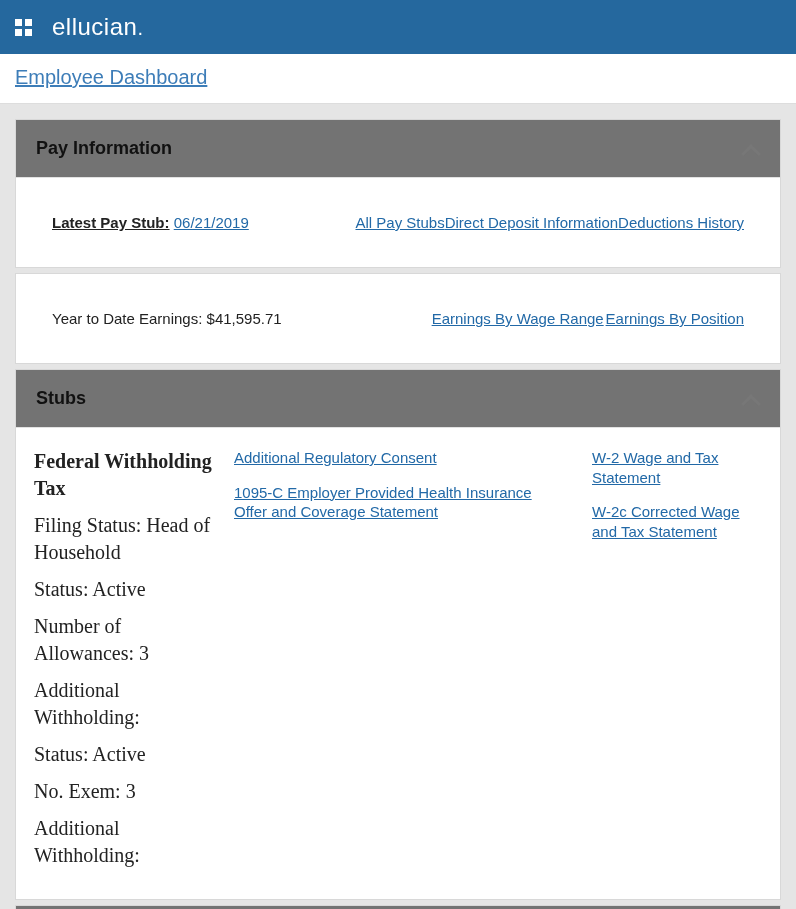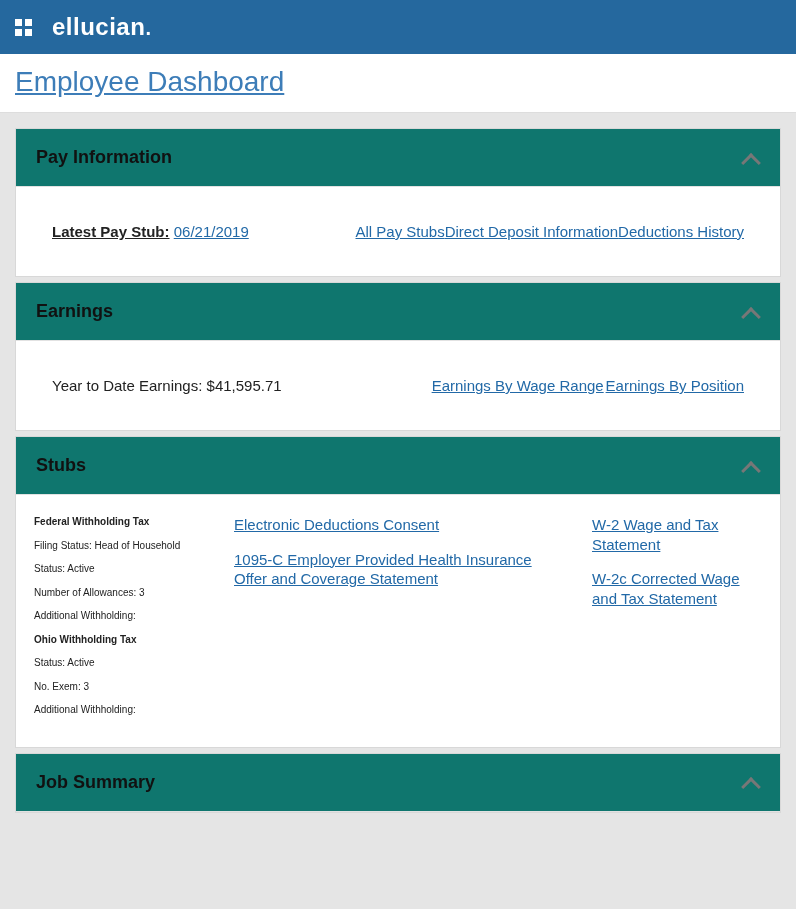--- a/index.html
+++ b/index.html
@@ -26,49 +26,49 @@
       margin-right: 20px;
       cursor: pointer;
     }
     .apps-icon span {
       width: 7px;
       height: 7px;
       background: #fff;
     }
     .brand {
       font-size: 24px;
-      font-weight: 700;
+      font-weight: 400;
       letter-spacing: 0.5px;
     }
     .brand .dot { font-size: 20px; }
     .breadcrumb-bar {
       background: #fff;
       padding: 12px 15px 14px;
       border-bottom: 1px solid #ddd;
     }
     .breadcrumb-bar a {
       color: #3d7db8;
-      font-size: 28px;
+      font-size: 20px;
       text-decoration: underline;
       font-weight: 300;
     }
     .content {
       padding: 15px 15px 5px;
     }
     .section {
       background: #fff;
       margin-bottom: 5px;
       border: 1px solid #d8d8d8;
     }
     .section-header {
       display: flex;
       justify-content: space-between;
       align-items: center;
       padding: 18px 20px;
-      background: #0f766e;
+      background: #737373;
       border-bottom: 1px solid #e2e2e2;
       cursor: pointer;
     }
     .section-header h2 {
       margin: 0;
       font-size: 18px;
       font-weight: bold;
       color: #111;
     }
     .chevron-up {
@@ -118,21 +118,21 @@
     .earnings-links {
       flex: 1;
       display: flex;
       justify-content: space-between;
       margin-left: 150px;
     }
     .taxes-body {
       display: flex;
       gap: 20px;
     }
-    .tax-left { flex: 0 0 180px; font-size: 10px; }
+    .tax-left { flex: 0 0 180px; font-size: 20px; font-family: Liberation Serif, serif; }
     .tax-left p { margin: 0 0 10px; line-height: 1.35; }
     .tax-left .strong { font-weight: bold; }
     .tax-middle { flex: 1; }
     .tax-middle p { margin: 0 0 15px; line-height: 1.3; }
     .tax-right { flex: 0 0 170px; margin-left: 24px; }
     .tax-right p { margin: 0 0 15px; line-height: 1.3; }
     .body-tight { padding: 20px 18px; }
     .section-only-header { margin-bottom: 0; }
   </style>
 </head>
@@ -170,24 +170,20 @@
         <div class="pay-links">
           <a href="#" class="link">All Pay Stubs</a>
           <a href="#" class="link">Direct Deposit Information</a>
           <a href="#" class="link">Deductions History</a>
         </div>
       </div>
     </div>
   </div>
 
   <div class="section">
-    <div class="section-header">
-      <h2>Earnings</h2>
-      <span class="chevron-up"></span>
-    </div>
     <div class="section-body">
       <div class="earnings-row">
         <div class="earnings-text">Year to Date Earnings: $41,595.71</div>
         <div class="earnings-links">
           <a href="#" class="link">Earnings By Wage Range</a>
           <a href="#" class="link">Earnings By Position</a>
         </div>
       </div>
     </div>
   </div>
@@ -198,27 +194,26 @@
       <h2>Stubs</h2>
       <span class="chevron-up"></span>
     </div>
     <div class="section-body body-tight taxes-body">
       <div class="tax-left">
         <p class="strong">Federal Withholding Tax</p>
         <p>Filing Status: Head of Household</p>
         <p>Status: Active</p>
         <p>Number of Allowances: 3</p>
         <p>Additional Withholding:</p>
-        <p class="strong">Ohio Withholding Tax</p>
         <p>Status: Active</p>
         <p>No. Exem: 3</p>
         <p>Additional Withholding:</p>
       </div>
       <div class="tax-middle">
-        <p><a href="#" class="link">Electronic Deductions Consent</a></p>
+        <p><a href="#" class="link">Additional Regulatory Consent</a></p>
         <p><a href="#" class="link">1095-C Employer Provided Health Insurance Offer and Coverage Statement</a></p>
       </div>
       <div class="tax-right">
         <p><a href="#" class="link">W-2 Wage and Tax Statement</a></p>
         <p><a href="#" class="link">W-2c Corrected Wage and Tax Statement</a></p>
       </div>
     </div>
   </div>
 
   <div class="section section-only-header">

